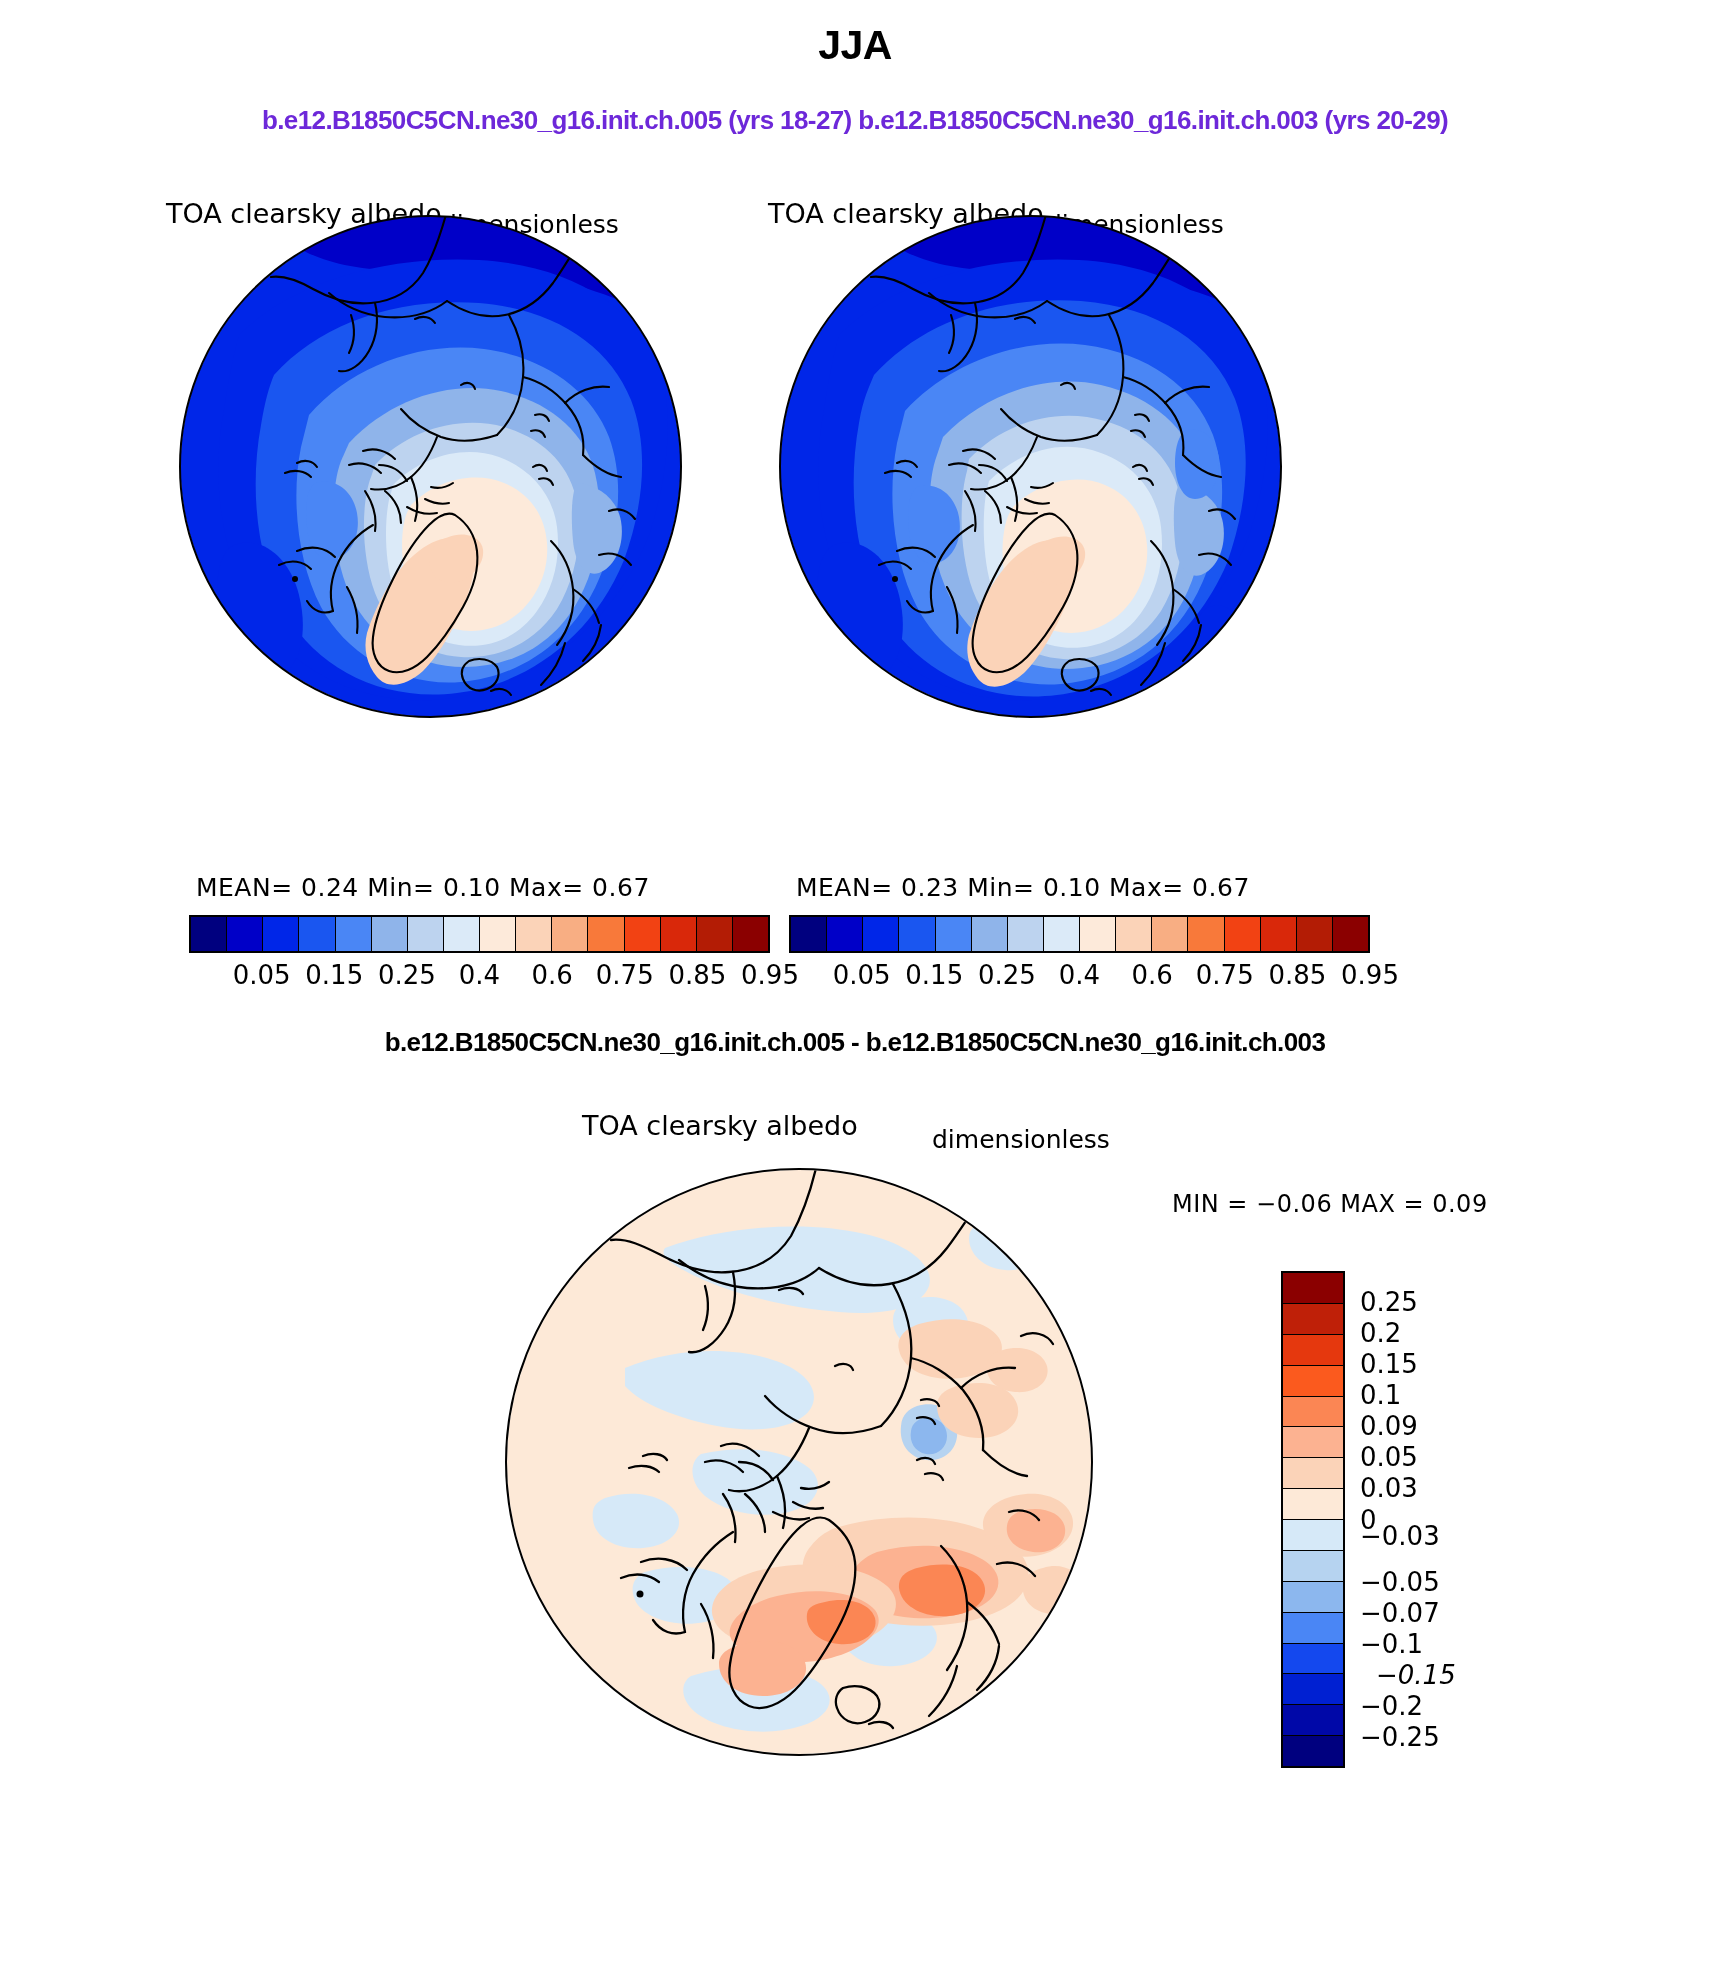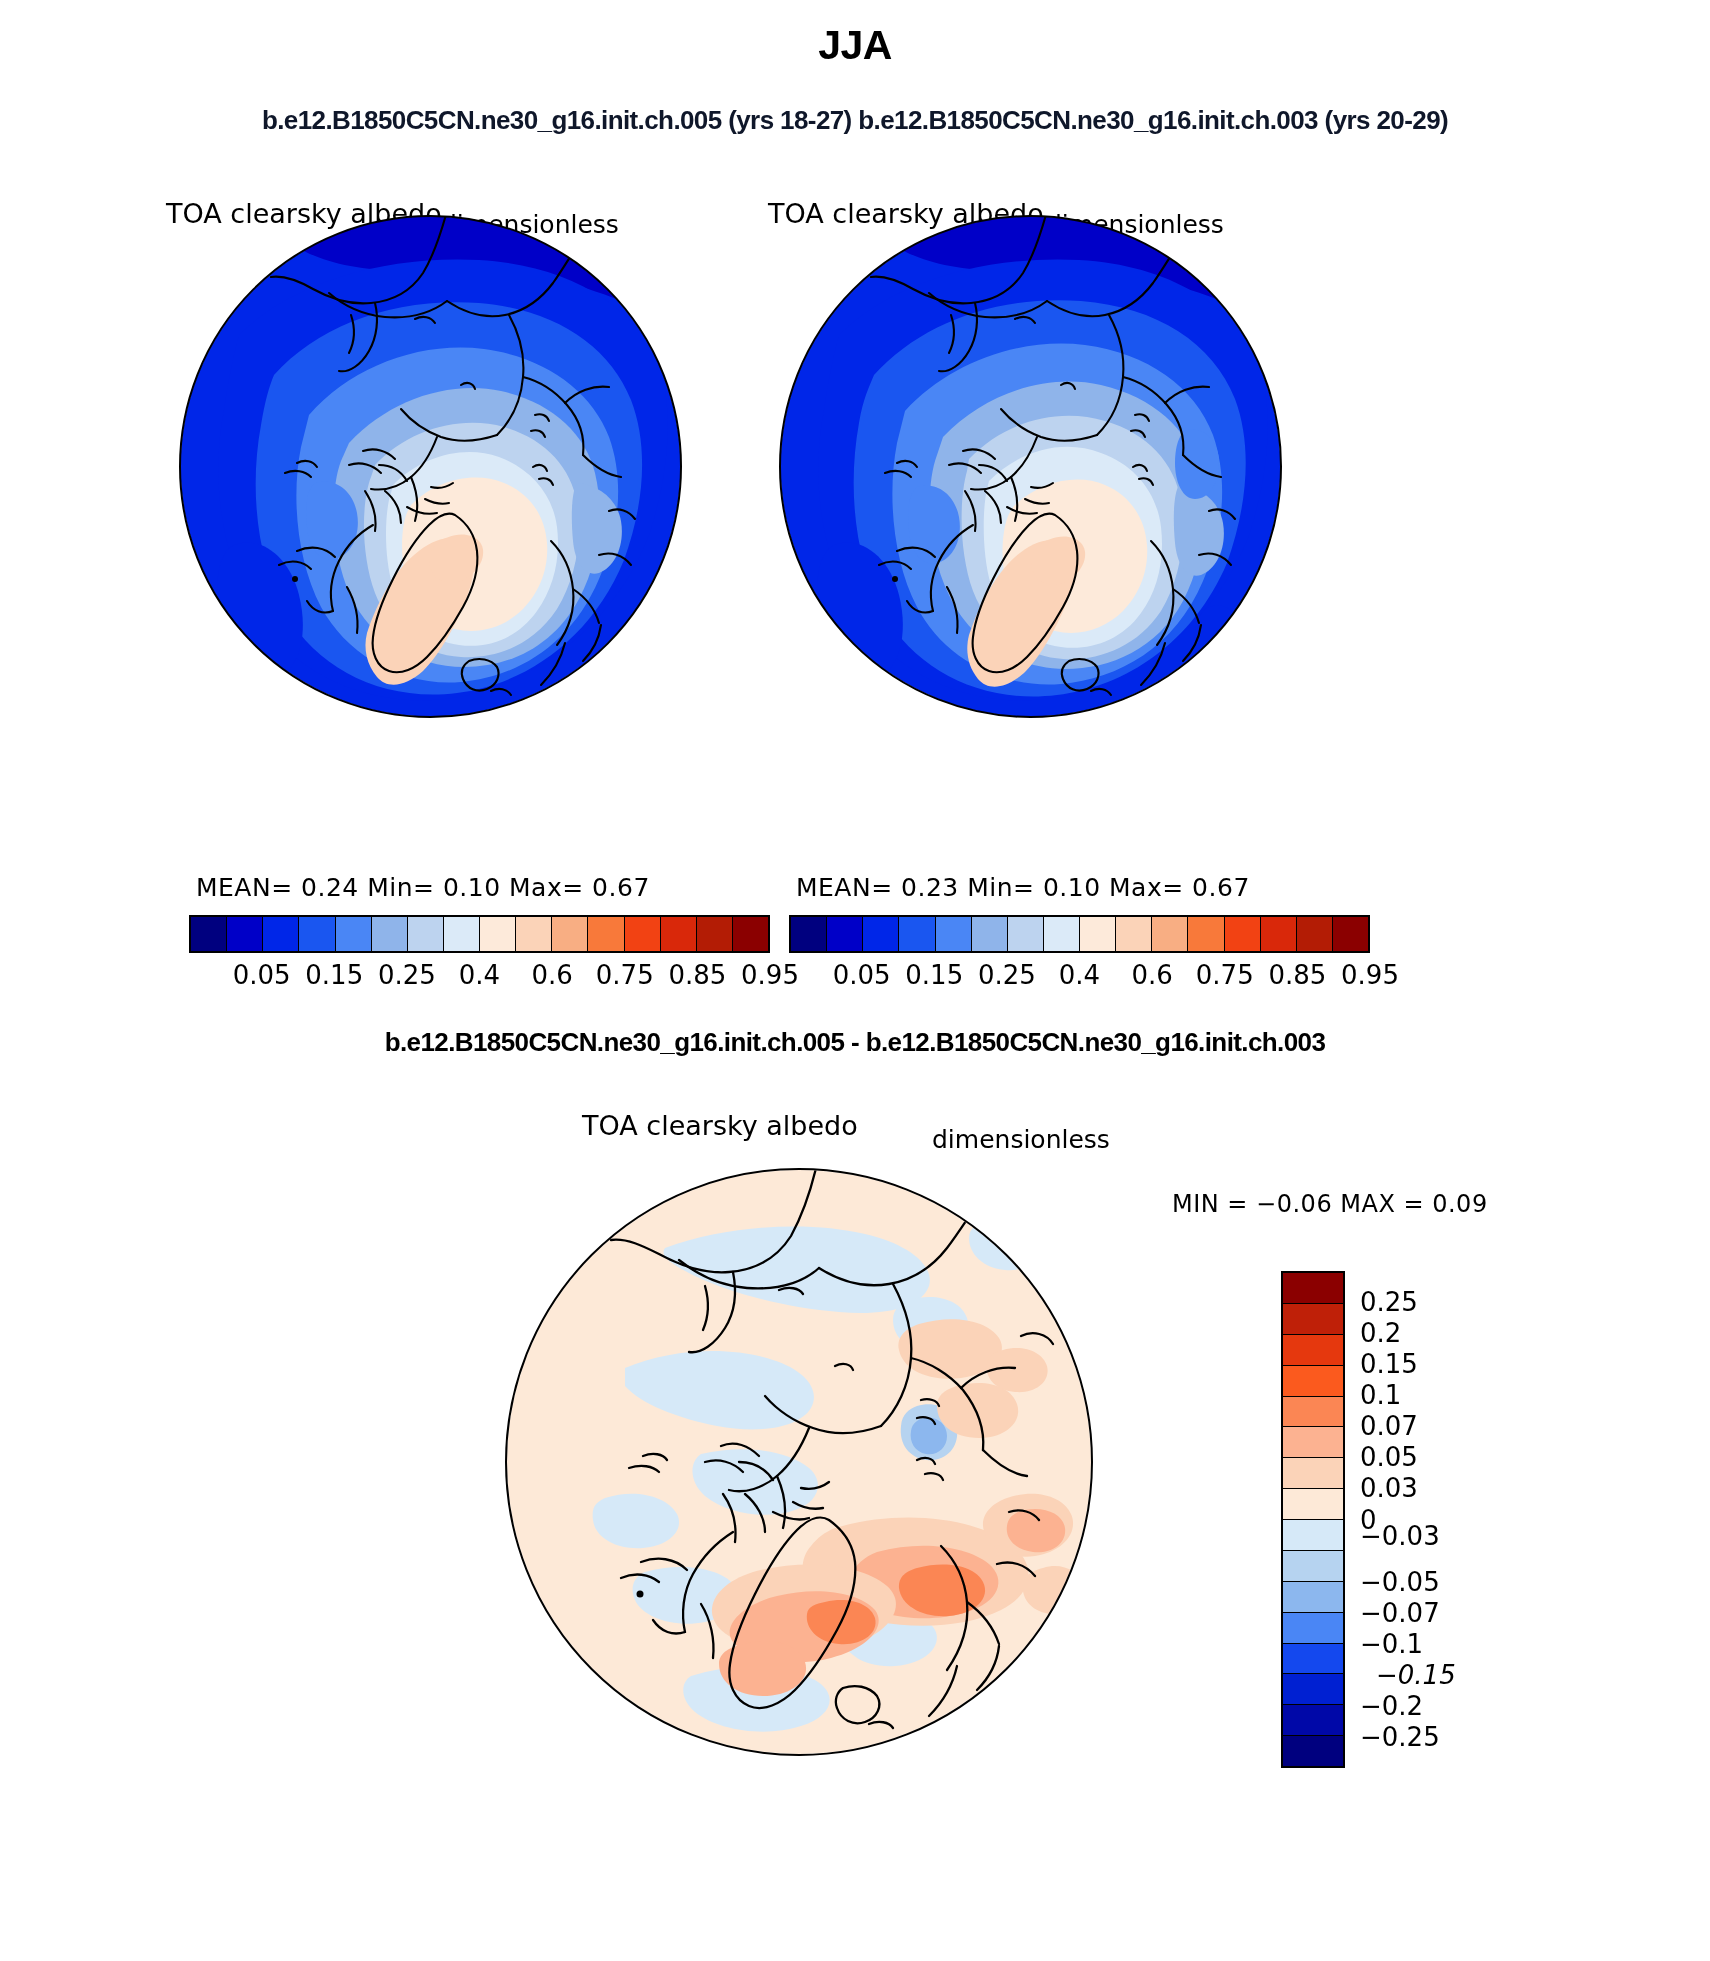--- a/index.html
+++ b/index.html
@@ -26,21 +26,21 @@
     letter-spacing: -0.5px;
     color: #000;
   }
   #sub-title {
     top: 105px; left: 0; width: 1710px;
     text-align: center;
     font-family: "Liberation Sans", sans-serif;
     font-weight: bold;
     font-size: 26px;
     letter-spacing: -0.6px;
-    color: #0f172a;
+    color: #6d28d9;
   }
   #diff-title {
     top: 1027px; left: 0; width: 1710px;
     text-align: center;
     font-family: "Liberation Sans", sans-serif;
     font-weight: bold;
     font-size: 26px;
     letter-spacing: -0.6px;
     color: #000;
   }
@@ -475,21 +475,21 @@
     <div style="background: rgb(20, 72, 238);"></div>
     <div style="background: rgb(0, 32, 210);"></div>
     <div style="background: rgb(0, 8, 168);"></div>
     <div style="background: rgb(0, 0, 127);"></div>
   </div>
 <div class="vcbar-labels" id="vcbar-labels" style="top: 1286px; left: 1360px; width: 130px; height: 466px; position: absolute;">
     <span class="vcbar-tick" style="position: absolute; top: 1.0625px; left: 0px;">0.25</span>
     <span class="vcbar-tick" style="position: absolute; top: 32.125px; left: 0px;">0.2</span>
     <span class="vcbar-tick" style="position: absolute; top: 63.1875px; left: 0px;">0.15</span>
     <span class="vcbar-tick" style="position: absolute; top: 94.25px; left: 0px;">0.1</span>
-    <span class="vcbar-tick" style="position: absolute; top: 125.312px; left: 0px;">0.07</span>
+    <span class="vcbar-tick" style="position: absolute; top: 125.312px; left: 0px;">0.09</span>
     <span class="vcbar-tick" style="position: absolute; top: 156.375px; left: 0px;">0.05</span>
     <span class="vcbar-tick" style="position: absolute; top: 187.438px; left: 0px;">0.03</span>
     <span class="vcbar-tick" style="position: absolute; top: 218.5px; left: 0px;">0</span>
     <span class="vcbar-tick" style="position: absolute; top: 235px; left: 0px;">−0.03</span>
     <span class="vcbar-tick" style="position: absolute; top: 280.625px; left: 0px;">−0.05</span>
     <span class="vcbar-tick" style="position: absolute; top: 311.688px; left: 0px;">−0.07</span>
     <span class="vcbar-tick" style="position: absolute; top: 342.75px; left: 0px;">−0.1</span>
     <span class="vcbar-tick" style="position: absolute; top: 373.812px; left: 16px; font-style: italic;">−0.15</span>
     <span class="vcbar-tick" style="position: absolute; top: 404.875px; left: 0px;">−0.2</span>
     <span class="vcbar-tick" style="position: absolute; top: 435.938px; left: 0px;">−0.25</span>

